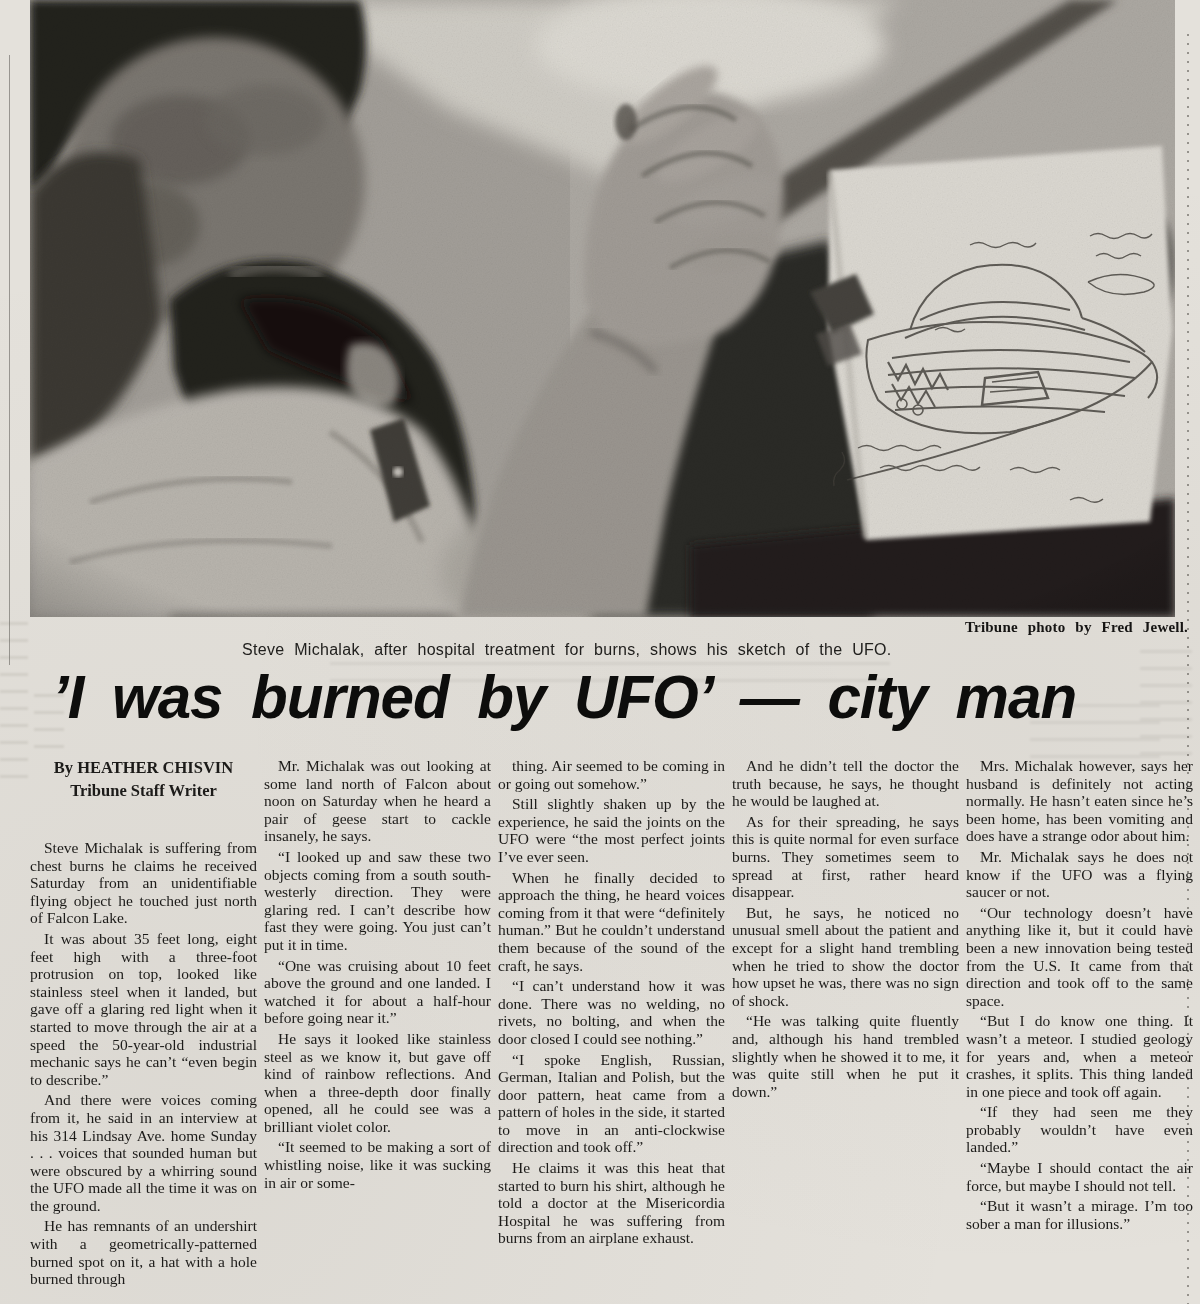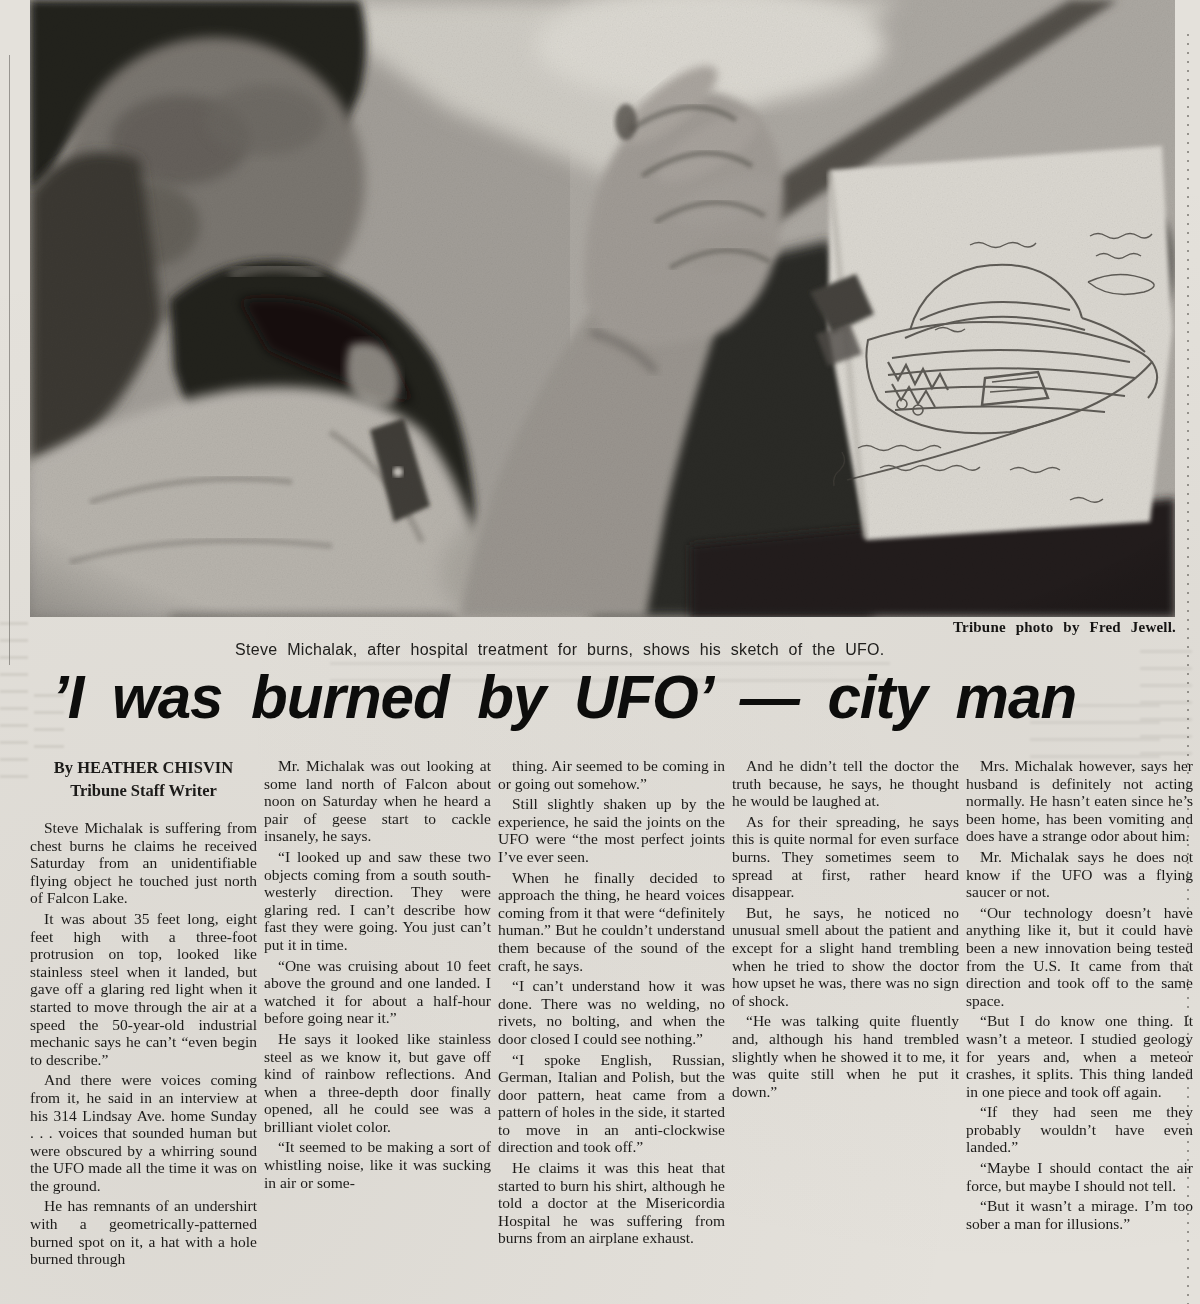--- a/index.html
+++ b/index.html
@@ -9,33 +9,33 @@
       radial-gradient(ellipse at 15% 85%, rgba(110,105,95,.07), transparent 55%),
       radial-gradient(ellipse at 85% 55%, rgba(110,105,95,.06), transparent 55%),
       #e4e1db;
     font-family:"Liberation Serif", serif; color:#1b1a18;
   }
   .photo{position:absolute; left:30px; top:0; width:1145px; height:617px; background:#a09c96; overflow:hidden;}
   .photo svg{display:block;}
   .left-rule{position:absolute; left:9px; top:55px; width:1px; height:610px; background:#3c3935; opacity:.45;}
   .right-rule{position:absolute; left:1187px; top:34px; height:1270px; width:2px;
     background-image:repeating-linear-gradient(to bottom,#55524c 0 2px, transparent 2px 9px); opacity:.55;}
-  .credit{position:absolute; right:24px; top:619px; font-weight:bold; font-size:15px; letter-spacing:.2px; word-spacing:6px; color:#151413;}
-  .caption{position:absolute; left:235px; top:641px; font-family:"Liberation Sans", sans-serif; font-size:16px; letter-spacing:.3px; word-spacing:5px; color:#21201e;}
+  .credit{position:absolute; right:12px; top:619px; font-weight:bold; font-size:15px; letter-spacing:.2px; word-spacing:6px; color:#151413;}
+  .caption{position:absolute; left:242px; top:641px; font-family:"Liberation Sans", sans-serif; font-size:16px; letter-spacing:.3px; word-spacing:5px; color:#21201e;}
   .headline{
     position:absolute; left:52px; top:662px; width:1110px; white-space:nowrap;
     font-family:"Liberation Sans", sans-serif; font-weight:bold; font-style:italic;
     font-size:61px; letter-spacing:-1px; word-spacing:13px; color:#0d0d0c;
     transform:scaleX(.985); transform-origin:left top;
   }
   .cols{position:absolute; left:30px; top:757px; width:1163px; height:547px; display:flex; gap:7px; overflow:hidden;}
   .col{flex:1 1 0; overflow:hidden;}
   .col p{margin:0 0 3px; font-size:15.5px; line-height:17.6px; text-align:justify; text-indent:14px; color:#1c1b19;}
   .col p.byline{ text-align:center; text-indent:0; font-weight:bold; font-size:16.5px; line-height:21px; margin:0 0 2px;}
-  .col p.byline-role{margin-bottom:18px;}
+  .col p.byline-role{margin-bottom:38px;}
   .ghost{position:absolute; opacity:.13; filter:blur(1px);
     background-image:repeating-linear-gradient(to bottom, transparent 0 4px, #6b675f 4px 7px, transparent 7px 17px);}
 </style>
 </head>
 <body>
 
 <div class="page">
 
   <div class="photo">
     <svg width="1145" height="617" viewBox="0 0 1145 617" xmlns="http://www.w3.org/2000/svg">

